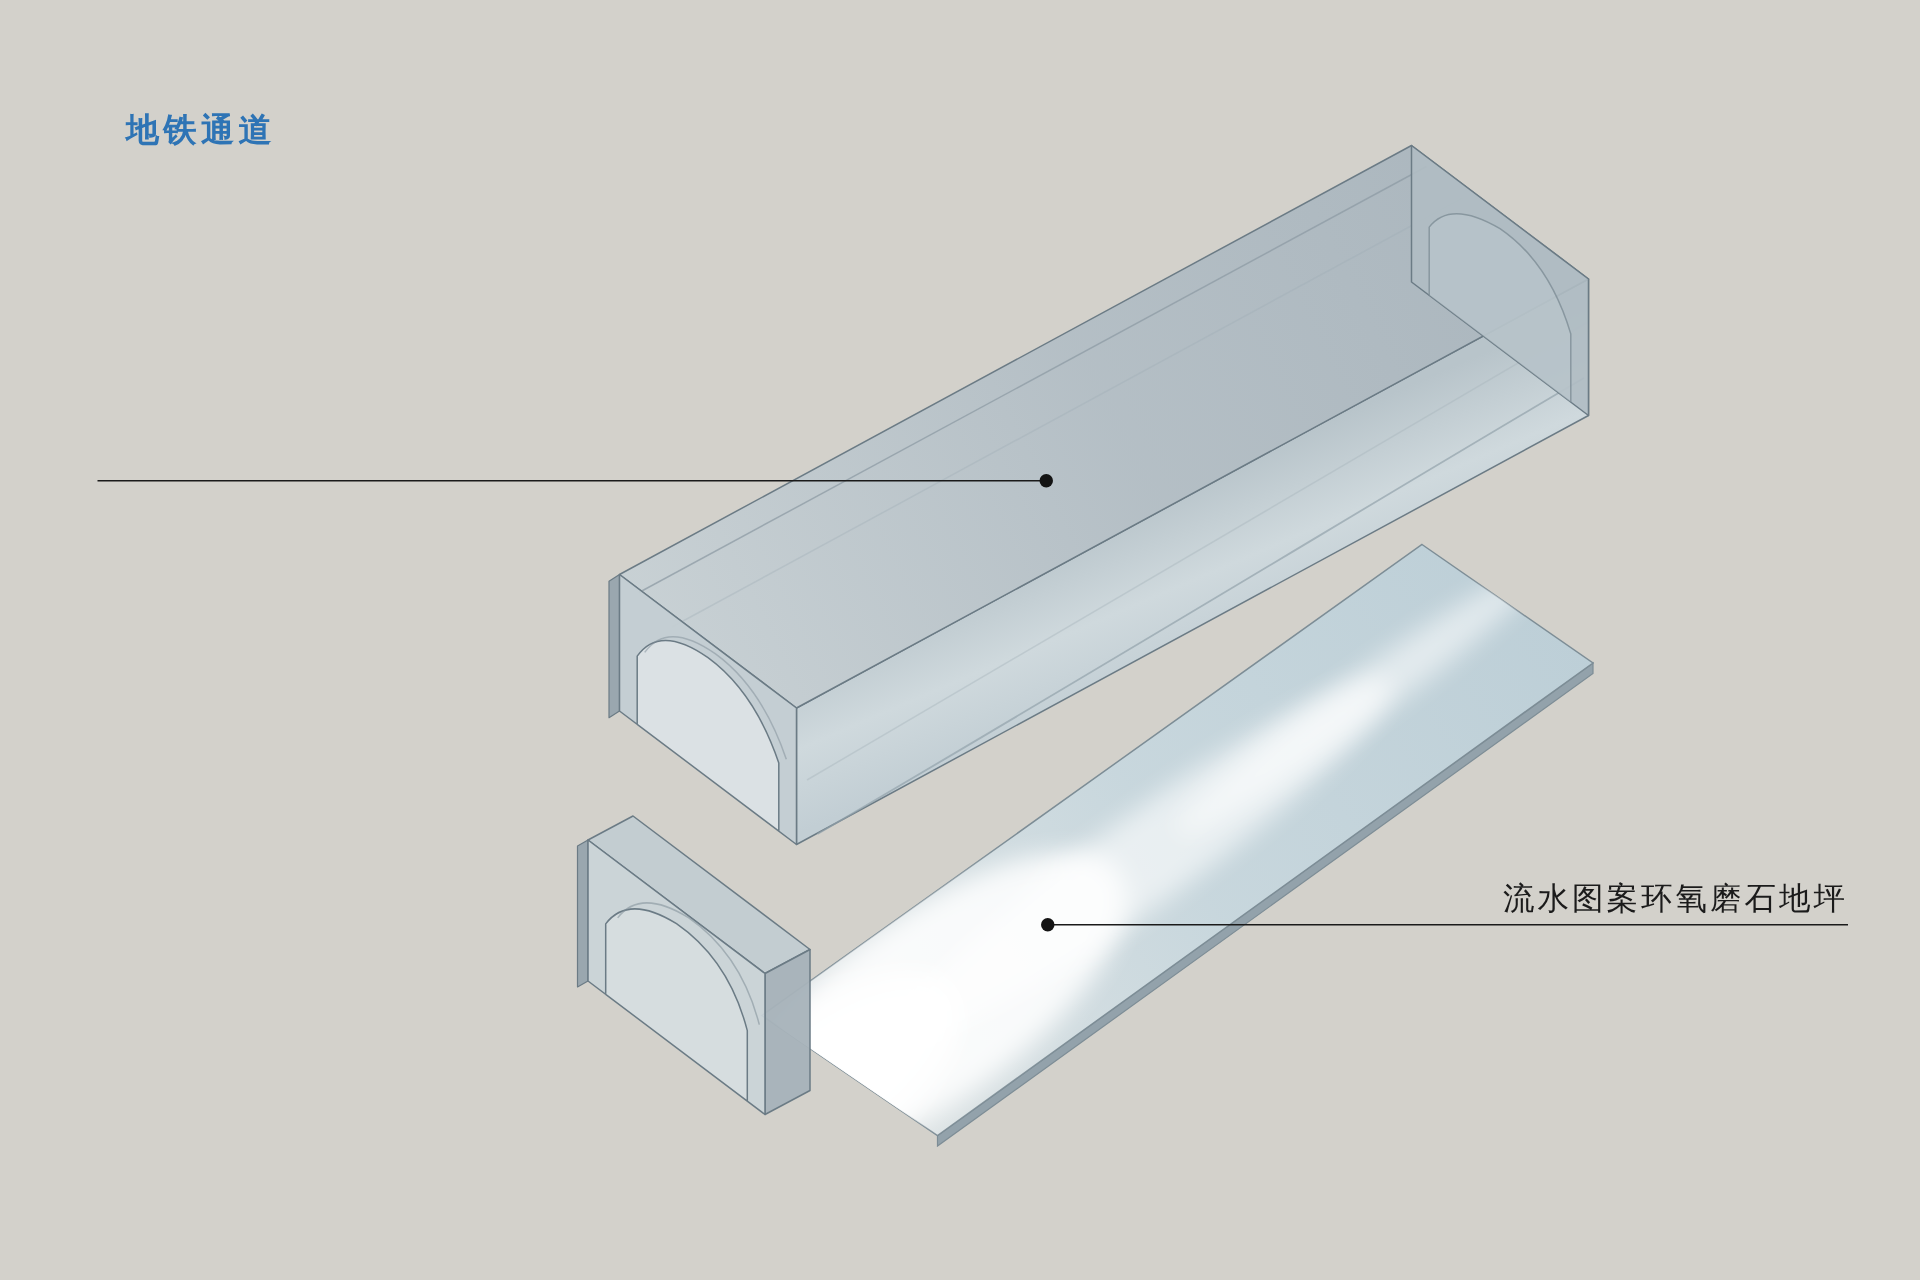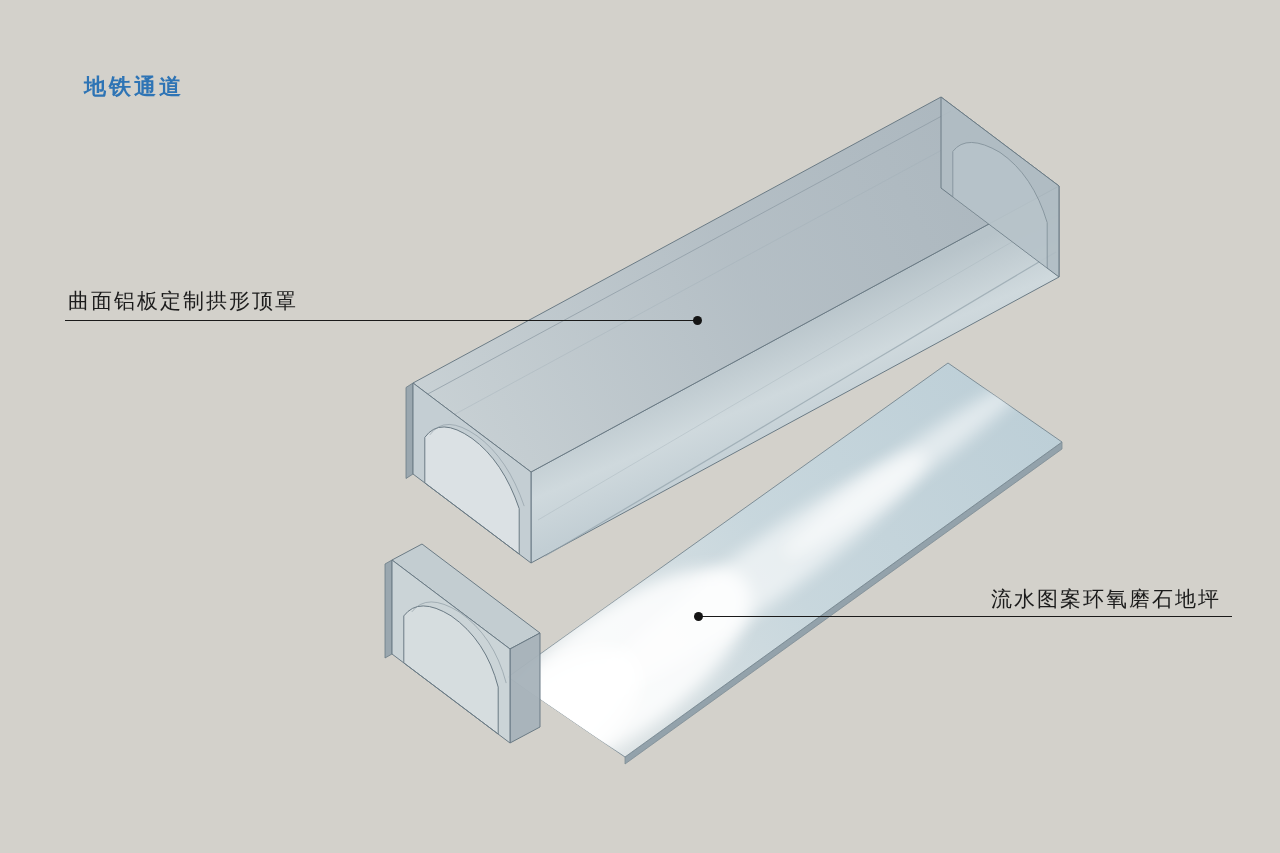--- a/index.html
+++ b/index.html
@@ -94,23 +94,22 @@
       <path d="M413,383 L406,387.5 L406,478.5 L413,474 Z" fill="#9aa7af" stroke="#6b7b85" stroke-width="0.8"></path>
       <path d="M424.8,482.9 L424.8,437.4 Q440,416 472,438.4 Q503,461 519.2,508.6 L519.2,554.1 Z" fill="#dbe2e5" fill-opacity="0.95"></path>
       <path fill-rule="evenodd" d="M413,383 L531,472 L531,563 L413,474 Z
                M424.8,482.9 L424.8,437.4 Q440,416 472,438.4 Q503,461 519.2,508.6 L519.2,554.1 Z" fill="#c3cdd3" fill-opacity="0.95" stroke="#6b7b85" stroke-width="1"></path>
       <path d="M424.8,437.4 Q440,416 472,438.4 Q503,461 519.2,508.6" fill="none" stroke="#7f8e97" stroke-width="1" opacity="0.5" transform="translate(5,-2.5)"></path>
     </g>
   </svg>
 
   <div class="page-title">地铁通道</div>
 
-  <div class="callout-label" style="left:68px;top:287px;">曲面铝板定制拱形顶罩</div>
   <div class="callout-line" style="left:65px;top:320px;width:632px;">
     <span class="callout-dot dot-right"></span>
   </div>
 
-  <div class="callout-label" style="right:59px;top:585px;">流水图案环氧磨石地坪</div>
+  <div class="callout-label" style="right:48px;top:585px;">流水图案环氧磨石地坪</div>
   <div class="callout-line" style="left:698px;top:616px;width:534px;">
     <span class="callout-dot dot-left"></span>
   </div>
 
 </div>
 
 </body></html>

